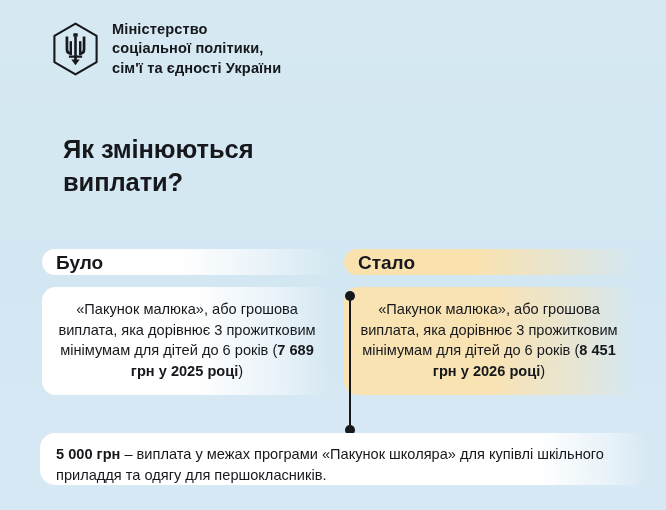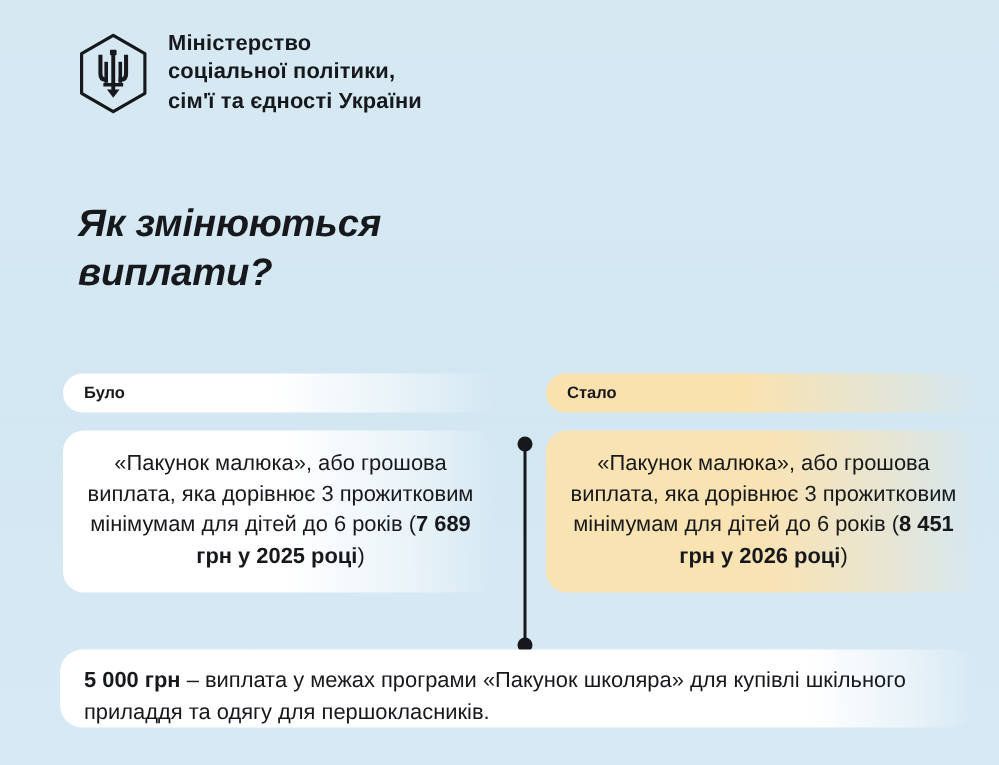--- a/index.html
+++ b/index.html
@@ -44,47 +44,46 @@
     font-weight: 700;
     line-height: 1.33;
     letter-spacing: 0.1px;
     color: #16181c;
     white-space: pre-line;
   }
 
   
   .page-title {
     position: absolute;
-    left: 52px;
+    left: 63px;
     top: 133px;
     width: 420px;
     font-size: 25.5px;
     font-weight: 700;
     line-height: 1.28;
     letter-spacing: -0.1px;
     color: #16181c;
     white-space: pre-line;
-    font-style: italic;
   }
 
   
   .columns {
     position: absolute;
     left: 0;
     top: 249px;
     width: 666px;
     height: 165px;
   }
   .col {
     position: absolute;
     top: 0;
     width: 290px;
   }
   .col-before { left: 42px; }
-  .col-after  { left: 356px; padding-left: 8px; }
+  .col-after  { left: 336px; padding-left: 8px; }
 
   .col-tag {
     position: relative;
     height: 26px;
     border-radius: 13px;
     display: flex;
     align-items: center;
     padding-left: 14px;
     box-sizing: border-box;
   }
@@ -96,21 +95,21 @@
         rgba(255,255,255,0) 100%);
   }
   .col-after .col-tag {
     background: linear-gradient(90deg,
         rgba(250,226,175,1) 0%,
         rgba(250,226,175,1) 45%,
         rgba(250,226,175,0.5) 74%,
         rgba(250,226,175,0) 100%);
   }
   .col-tag-label {
-    font-size: 11px;
+    font-size: 19px;
     font-weight: 700;
     line-height: 1;
     color: #16181c;
   }
 
   .col-body {
     position: relative;
     margin-top: 12px;
     border-radius: 14px;
     padding: 12px 14px 13px 14px;

